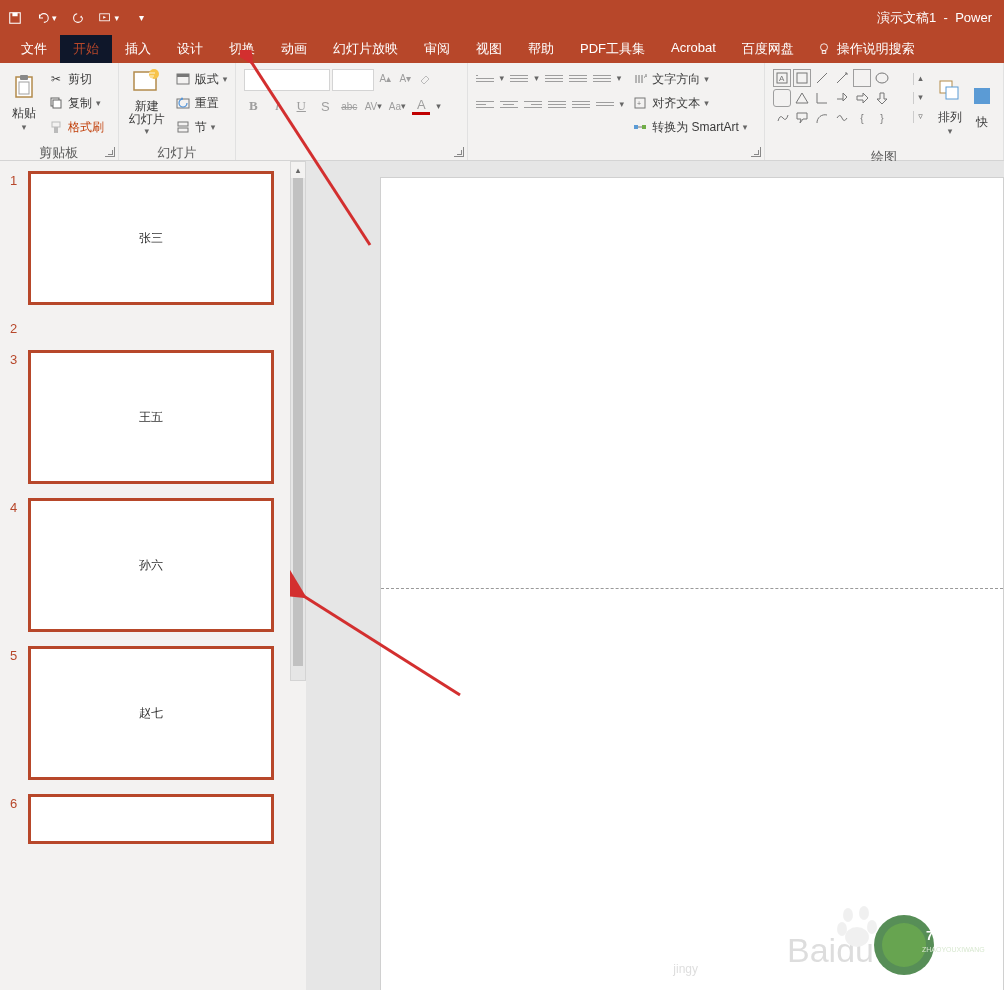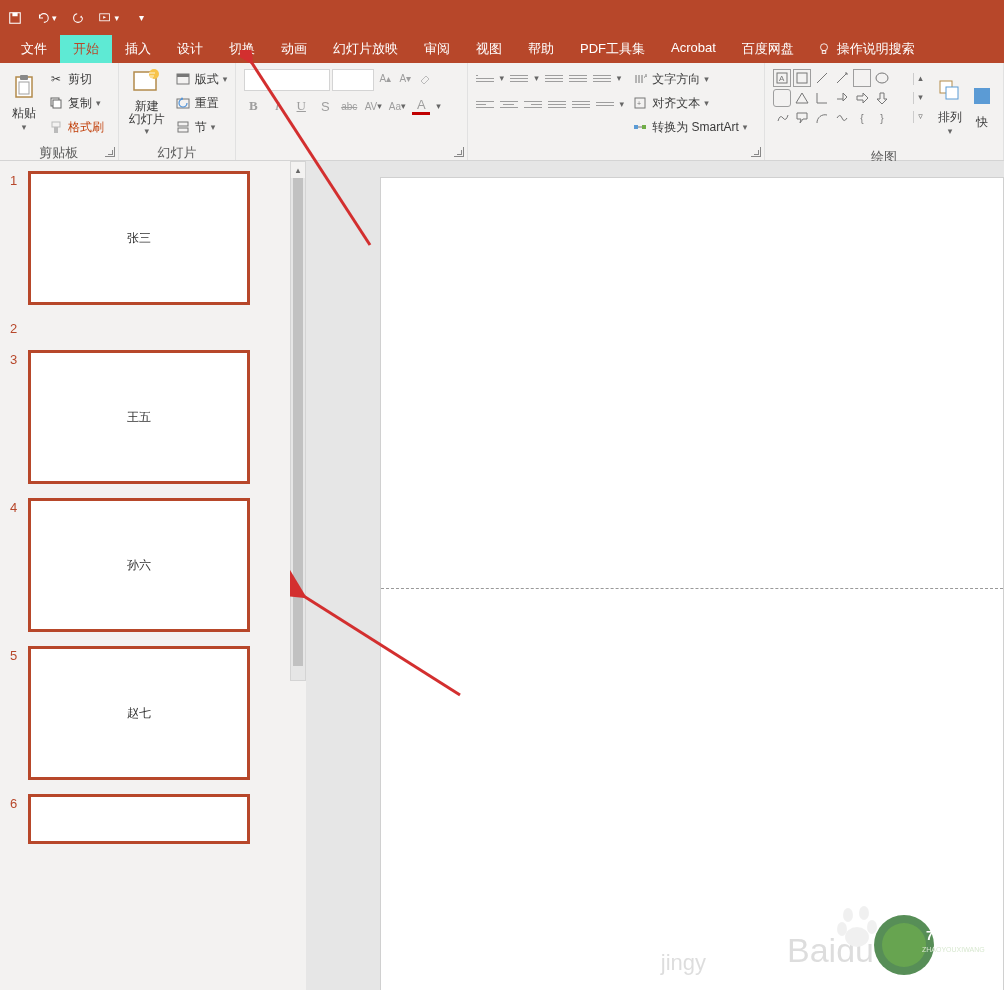--- a/index.html
+++ b/index.html
@@ -4,21 +4,21 @@
 <style>
 * { margin: 0; padding: 0; box-sizing: border-box; font-family: "Microsoft YaHei", sans-serif; }
 body { background: #e6e6e6; width: 1004px; height: 990px; overflow: hidden; position: relative; }
 .title-bar { background: #b7472a; height: 35px; display: flex; align-items: center; padding: 0 8px; color: #fff; }
 .qat { display: flex; align-items: center; gap: 14px; }
 .qat svg { width: 14px; height: 14px; }
 .qat-item { display: flex; align-items: center; cursor: pointer; }
 .title-center { flex: 1; text-align: right; font-size: 13px; color: #fff; padding-right: 4px; }
 .tabs { background: #b7472a; height: 28px; display: flex; padding-left: 8px; }
 .tab { padding: 5px 13px; font-size: 13px; color: #fff; cursor: pointer; }
-.tab.active { background: #5eead4; color: #b7472a; }
+.tab.active { background: #0f172a; color: #b7472a; }
 .tell-me { display: flex; align-items: center; gap: 6px; color: #fff; font-size: 13px; padding: 0 10px; cursor: pointer; }
 .ribbon { background: #f3f2f1; height: 98px; display: flex; border-bottom: 1px solid #d4d4d4; }
 .group { display: flex; flex-direction: column; border-right: 1px solid #e1e1e1; padding: 2px 4px 0 4px; position: relative; }
 .group-body { flex: 1; display: flex; align-items: flex-start; }
 .group-label { font-size: 13px; text-align: center; color: #5a5a5a; padding: 3px 0; }
 .dlauncher { position: absolute; right: 3px; bottom: 3px; width: 10px; height: 10px; border: 1px solid #888; border-top: none; border-left: none; cursor: pointer; }
 .dlauncher::after { content: ""; position: absolute; right: 1px; bottom: 1px; width: 4px; height: 4px; border-right: 1px solid #888; border-bottom: 1px solid #888; }
 .big-btn { display: flex; flex-direction: column; align-items: center; justify-content: center; width: 40px; height: 72px; cursor: pointer; font-size: 12px; color: #3b3b3b; }
 .big-btn .icn { width: 32px; height: 32px; margin-bottom: 2px; display:flex; align-items:center; justify-content:center; }
 .small-row { display: flex; align-items: center; height: 24px; font-size: 12px; color: #3b3b3b; gap: 4px; cursor: pointer; white-space: nowrap; }
@@ -41,21 +41,21 @@
 .pbtn span { height:1px; background:#9e9e9e; display:block; }
 .shapes-grid { display: grid; grid-template-columns: repeat(7, 18px); grid-template-rows: repeat(3, 18px); gap: 2px; }
 .shp { width: 18px; height: 18px; border: 1px solid #9e9e9e; display:flex; align-items:center; justify-content:center; font-size:10px; color:#777; }
 .shp.noborder { border: none; }
 .shapes-side { display:flex; flex-direction:column; justify-content:space-around; margin-left:2px; }
 .sside { width:12px; height:12px; cursor:pointer; font-size:9px; color:#666; text-align:center; border-left:1px solid #ccc; padding-left:2px;}
 .workspace { display: flex; height: calc(100% - 161px); }
 .thumb-panel { width: 290px; background: #f3f2f1; overflow-y: auto; padding: 10px 0 10px 10px; }
 .thumb-wrap { display: flex; margin-bottom: 14px; }
 .thumb-num { width: 18px; font-size: 13px; color: #b7472a; padding-top: 2px; }
-.thumb { width: 222px; height: 134px; background: #fff; border: 3px solid #b7472a; display: flex; align-items: center; justify-content: center; font-size: 12px; color: #333; cursor: pointer; }
+.thumb { width: 246px; height: 134px; background: #fff; border: 3px solid #b7472a; display: flex; align-items: center; justify-content: center; font-size: 12px; color: #333; cursor: pointer; }
 .scrollbar-v { width: 16px; background: #f3f2f1; position: relative; }
 .sb-track { position:absolute; top:0; left:0; right:0; height: 520px; background:#e6e6e6; border:1px solid #d4d4d4; }
 .sb-up, .sb-down { height:16px; background:#f3f2f1; display:flex; align-items:center; justify-content:center; font-size:9px; color:#666; cursor:pointer; }
 .sb-thumb { position:absolute; top:16px; left:2px; right:2px; height: 488px; background:#c1c1c1; cursor:pointer; }
 .canvas-area { flex: 1; background: #e6e6e6; position: relative; padding-top: 16px; padding-left: 74px; }
 .slide-canvas { width: 100%; height: 850px; background: #fff; border: 1px solid #d0d0d0; position: relative; }
 .dash-guide { position: absolute; top: 410px; left: 0; right: 0; border-top: 1px dashed #999; }
 .arrow { position: absolute; pointer-events: none; }
 .arrow1 { top: 50px; left: 240px; width: 140px; height: 200px; }
 .arrow2 { top: 555px; left: 290px; width: 180px; height: 150px; }
@@ -88,20 +88,23 @@
     <div class="qat-item">
       <svg viewBox="0 0 20 16">
           <rect x="1" y="2" width="14" height="10" fill="none" stroke="#fff" stroke-width="1.2"></rect>
           <path d="M6 5 L10 7 L6 9 Z" fill="#fff"></path>
         </svg>
       <span class="dd" style="color:#fff;margin-left:2px;">▾</span>
     </div>
     <div class="qat-item" style="margin-left:6px;">
       <span style="color:#fff;font-size:10px;">▾</span>
     </div>
+  </div>
+  <div class="title-center">
+    <span>演示文稿1</span>&nbsp;&nbsp;<span>-</span>&nbsp;&nbsp;<span>Power</span>
   </div>
 </div>
 
 <div class="tabs">
   <div class="tab">文件</div>
   <div class="tab active">开始</div>
   <div class="tab">插入</div>
   <div class="tab">设计</div>
   <div class="tab">切换</div>
   <div class="tab">动画</div>
@@ -514,21 +517,21 @@
   <defs>
       <marker id="ah2" markerWidth="10" markerHeight="10" refX="2" refY="5" orient="auto">
         <path d="M10 0 L0 5 L10 10 Z" fill="#d32f2f"></path>
       </marker>
     </defs>
   <line x1="170" y1="140" x2="12" y2="40" stroke="#d32f2f" stroke-width="3" marker-end="url(#ah2)"></line>
 </svg>
 
 <div style="position:absolute; bottom:20px; right:130px; opacity:0.28; font-size:34px; color:#888; font-family:serif;">
   <span>Baidu</span>
-  <span style="position:absolute; right:168px; bottom:-6px; font-size:22px;">jingy</span>
+  <span style="position:absolute; right:176px; bottom:-6px; font-size:12px;">jingy</span>
   <svg width="50" height="50" viewBox="0 0 50 50" style="position:absolute; right:-10px; top:-30px;">
     <ellipse cx="14" cy="14" rx="5" ry="7" fill="#ccc"></ellipse>
       <ellipse cx="30" cy="12" rx="5" ry="7" fill="#ccc"></ellipse>
     <ellipse cx="8" cy="28" rx="5" ry="7" fill="#ccc"></ellipse>
       <ellipse cx="38" cy="26" rx="5" ry="7" fill="#ccc"></ellipse>
     <ellipse cx="23" cy="36" rx="12" ry="10" fill="#ccc"></ellipse>
   </svg>
 </div>
 <div class="logo">
   <svg width="140" height="70" viewBox="0 0 140 70">

